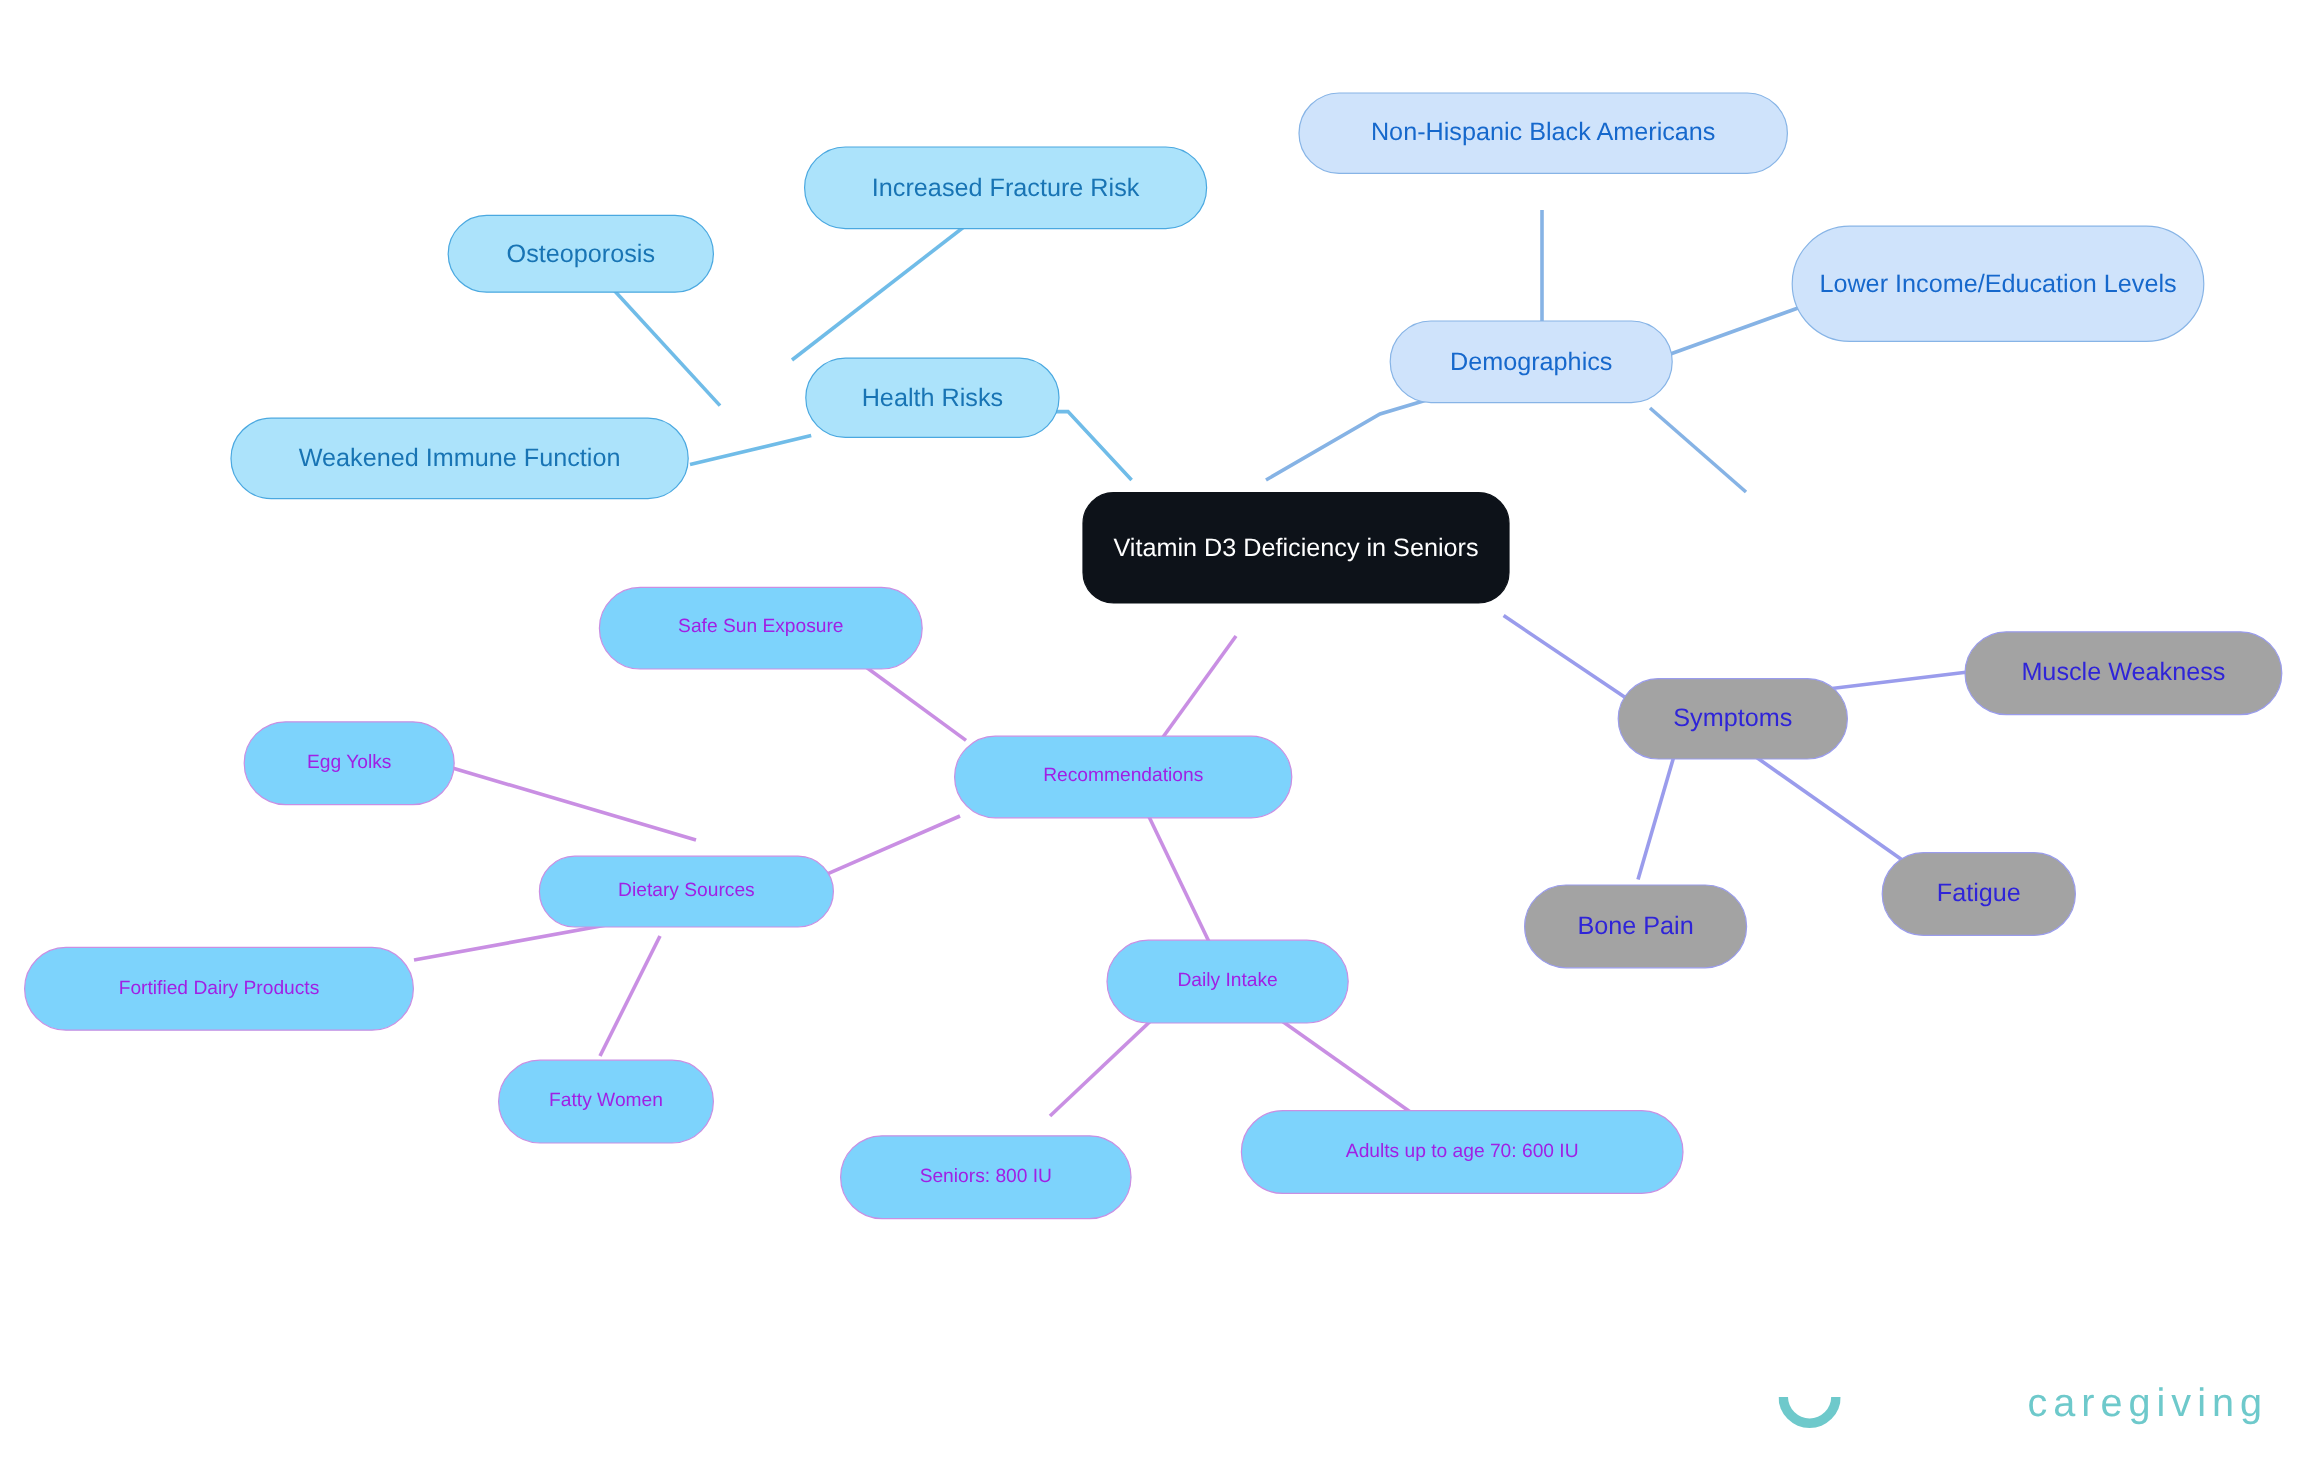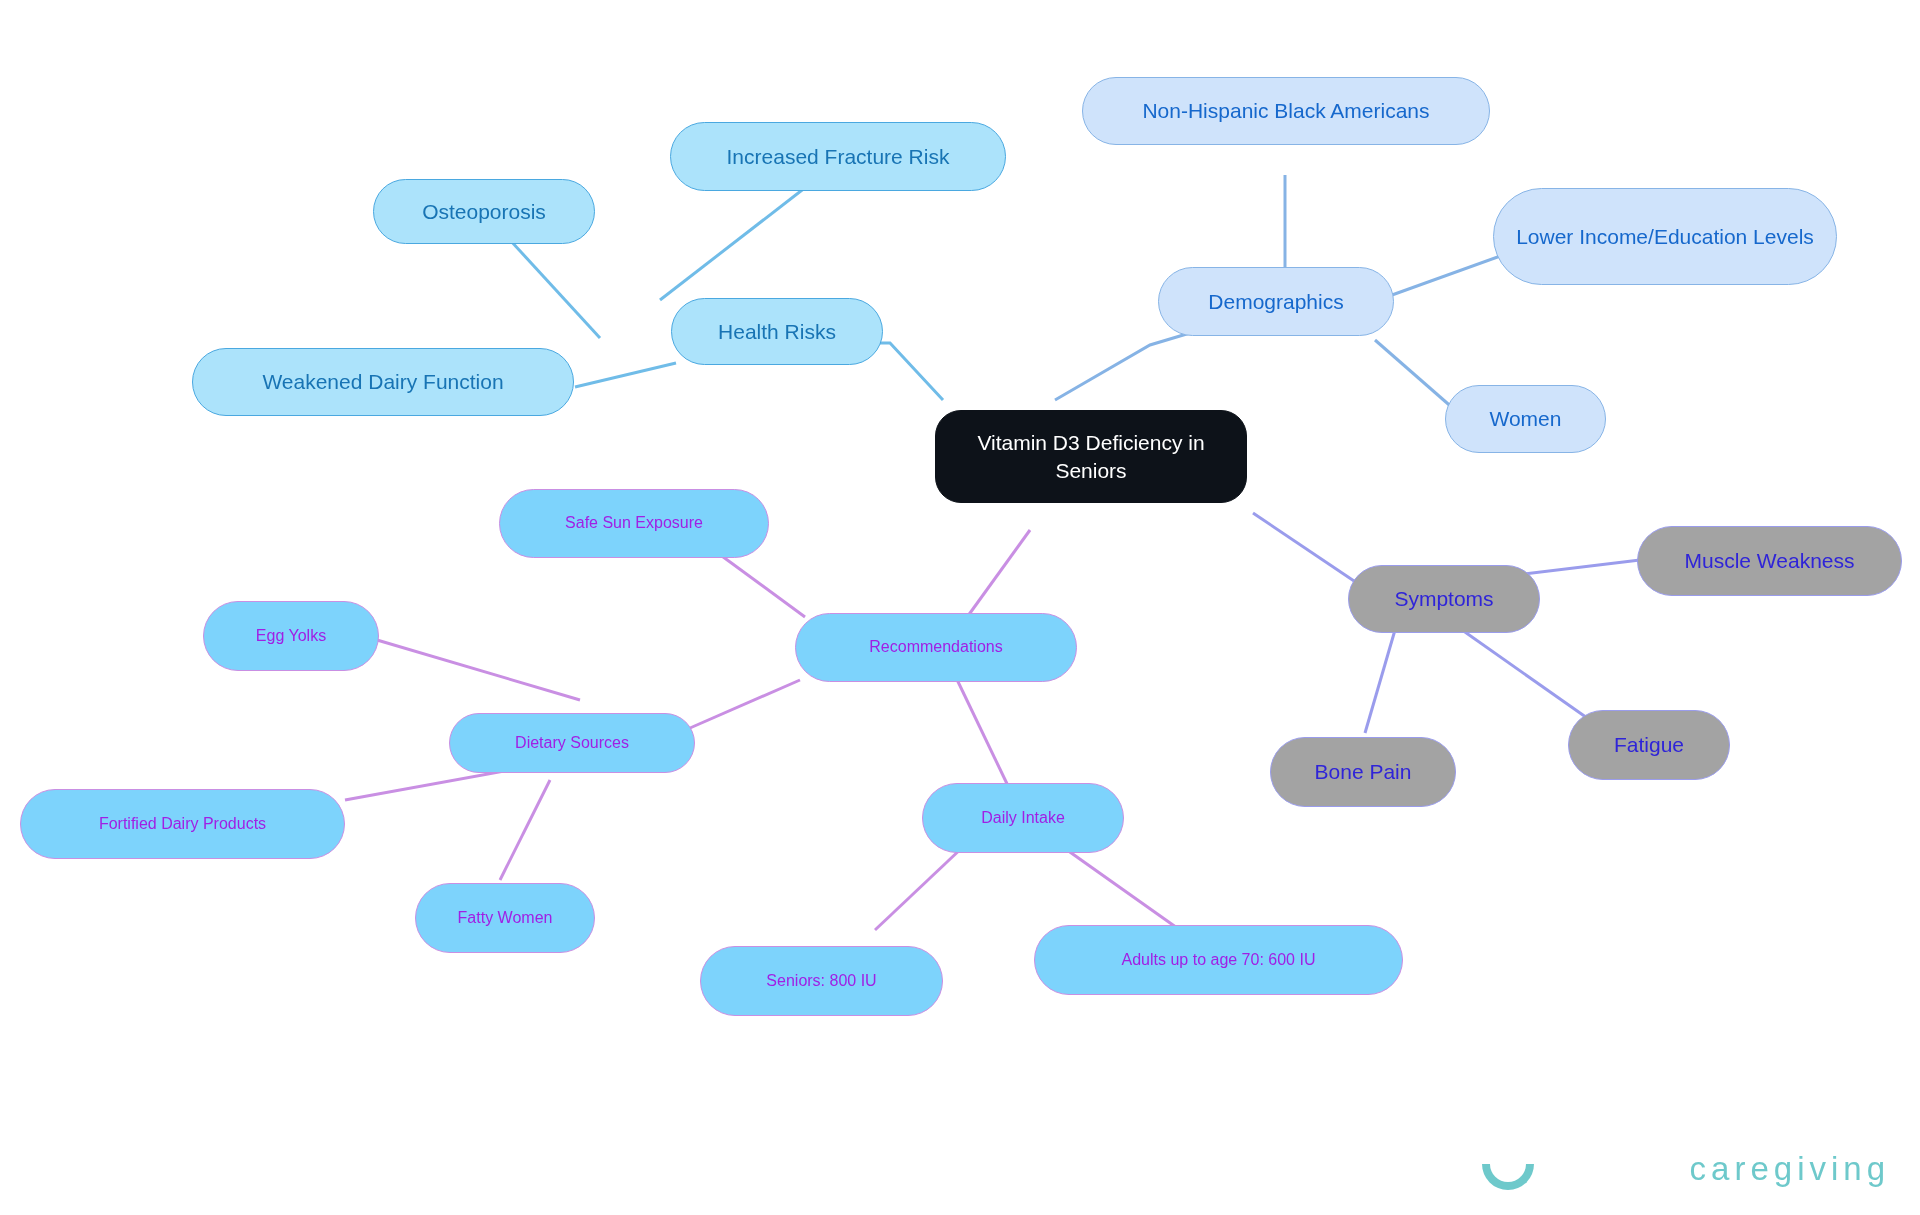--- a/index.html
+++ b/index.html
@@ -161,37 +161,36 @@
       <path d="M 800 680 L 690 728"></path>
       <path d="M 950 665 L 1010 790"></path>
       <path d="M 580 700 L 377 640"></path>
       <path d="M 565 760 L 345 800"></path>
       <path d="M 550 780 L 500 880"></path>
       <path d="M 965 845 L 875 930"></path>
       <path d="M 1060 845 L 1180 930"></path>
     </g>
   </svg>
 
-  <div class="node node-root" style="left:935px; top:410px; width:312px; height:93px;">Vitamin D3 Deficiency in Seniors</div>
+  <div class="node node-root" style="left:902px; top:410px; width:356px; height:93px;">Vitamin D3 Deficiency in Seniors</div>
 
   <div class="node br-health" style="left:671px; top:298px; width:212px; height:67px;">Health Risks</div>
 
   <div class="node br-health" style="left:373px; top:179px; width:222px; height:65px;">Osteoporosis</div>
 
   <div class="node br-health" style="left:670px; top:122px; width:336px; height:69px;">Increased Fracture Risk</div>
 
-  <div class="node br-health" style="left:192px; top:348px; width:382px; height:68px;">Weakened Dairy Function</div>
+  <div class="node br-health" style="left:192px; top:348px; width:382px; height:68px;">Weakened Immune Function</div>
 
   <div class="node br-demo" style="left:1158px; top:267px; width:236px; height:69px;">Demographics</div>
 
   <div class="node br-demo" style="left:1082px; top:77px; width:408px; height:68px;">Non-Hispanic Black Americans</div>
 
   <div class="node br-demo" style="left:1493px; top:188px; width:344px; height:97px;">Lower Income/Education Levels</div>
 
-  <div class="node br-demo" style="left:1445px; top:385px; width:161px; height:68px;">Women</div>
 
   <div class="node br-symptom" style="left:1348px; top:565px; width:192px; height:68px;">Symptoms</div>
 
   <div class="node br-symptom" style="left:1637px; top:526px; width:265px; height:70px;">Muscle Weakness</div>
 
   <div class="node br-symptom" style="left:1568px; top:710px; width:162px; height:70px;">Fatigue</div>
 
   <div class="node br-symptom" style="left:1270px; top:737px; width:186px; height:70px;">Bone Pain</div>
 
   <div class="node br-reco" style="left:795px; top:613px; width:282px; height:69px;">Recommendations</div>

